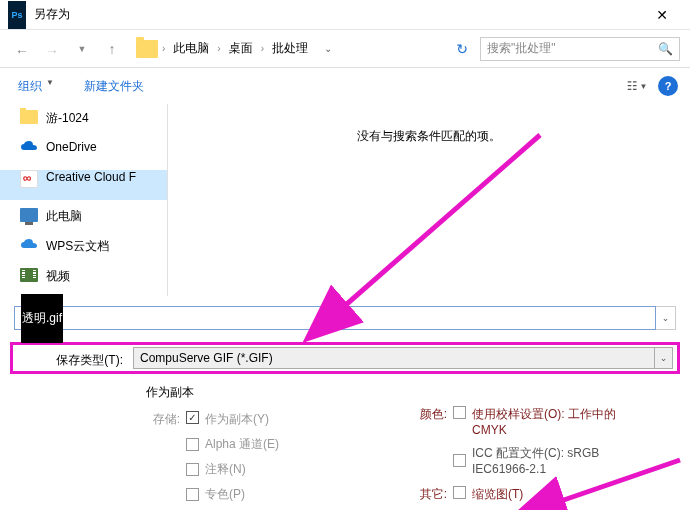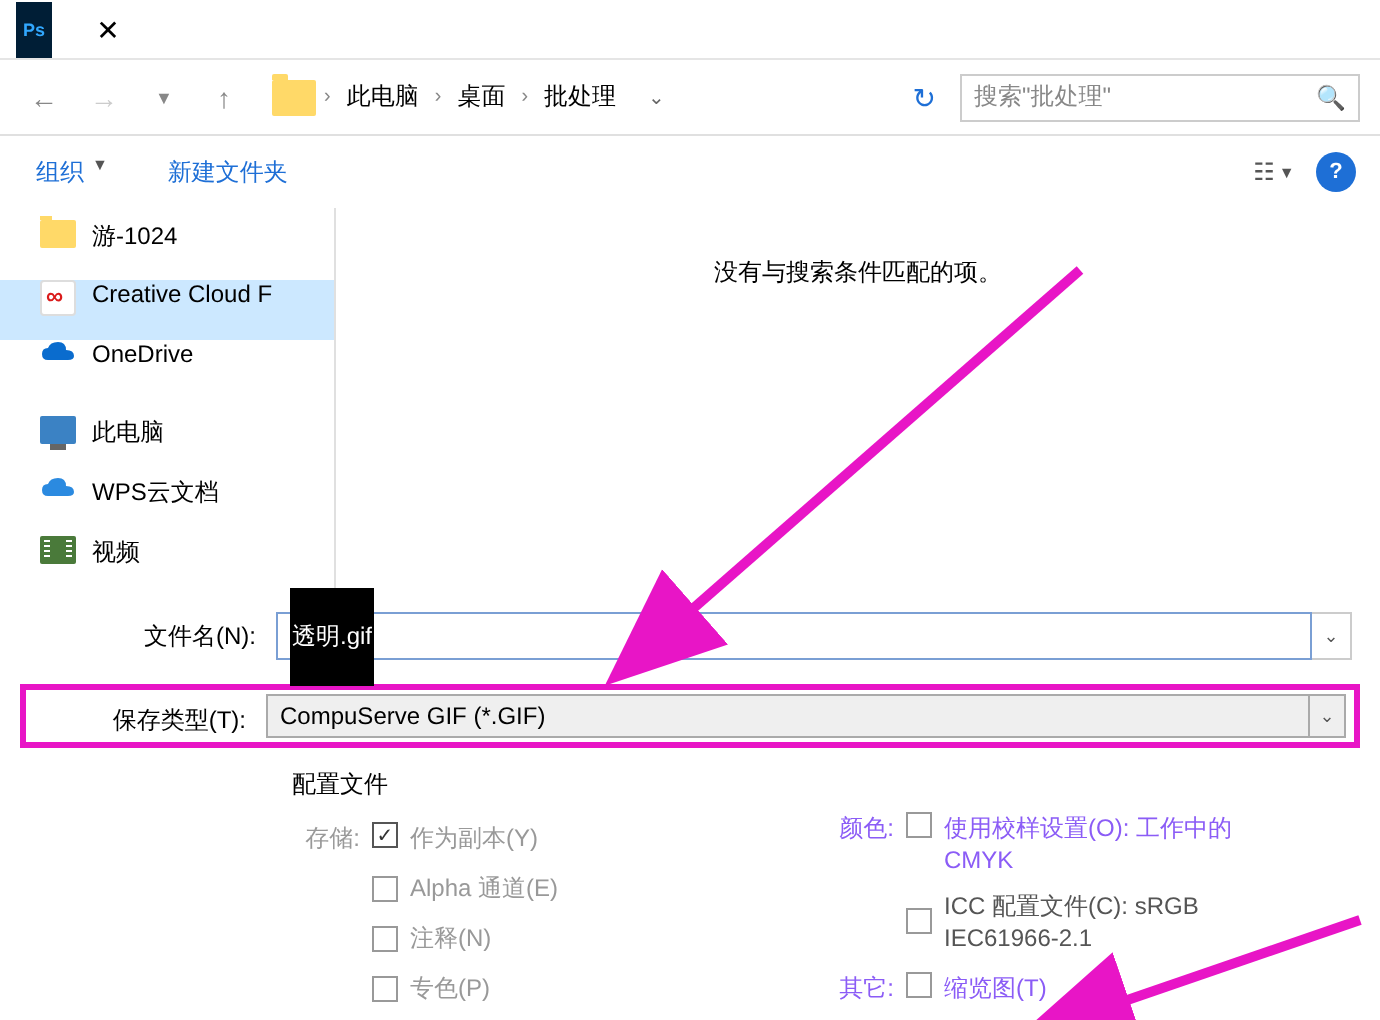--- a/index.html
+++ b/index.html
@@ -53,30 +53,31 @@
 .type-drop{width:18px;height:22px;border:1px solid #aaa;border-left:none;background:#efefef;display:flex;align-items:center;justify-content:center;font-size:9px;color:#555}
 .options{display:flex;padding-left:132px}
 .opt-col{flex:1}
 .opt-title{margin-bottom:10px}
 .opt-line{display:flex;margin-bottom:8px;color:#999}
 .opt-label{width:40px;text-align:right;padding-right:6px}
 .chk{width:13px;height:13px;border:1px solid #999;margin-right:6px;display:inline-flex;align-items:center;justify-content:center;font-size:10px;flex-shrink:0}
 .chk.on{border-color:#555;color:#333}
 .chk.on:after{content:"✓"}
 .opt-item{display:flex;align-items:center;margin-bottom:8px;padding-left:40px;color:#999}
-.opt-right .opt-line{color:#8b5cf6}
+.opt-right .opt-line{color:#7f1d1d}
 .opt-right .opt-item{color:#555;padding-left:42px}
 .arrow1{position:absolute;pointer-events:none}
 svg{overflow:visible}
 </style>
 </head>
 <body>
 
 <div class="titlebar">
   <div class="ps-icon">Ps</div>
+  <div class="title-text">另存为</div>
   <div class="close-btn">✕</div>
 </div>
 
 <div class="navbar">
   <div class="nav-arrow">←</div>
   <div class="nav-arrow" style="color:#ccc">→</div>
   <div class="nav-arrow" style="font-size:9px">▼</div>
   <div class="nav-arrow">↑</div>
   <div class="address-area">
     <div class="folder-big"></div>
@@ -106,30 +107,30 @@
     <div class="help-icon">?</div>
   </div>
 </div>
 
 <div class="main">
   <div class="sidebar">
     <div class="tree-item">
       <div class="folder-sm"></div>
       <span>游-1024</span>
     </div>
-    <div class="tree-item sel">
-      <div class="cc-icon"></div>
-      <span>Creative Cloud F</span>
-    </div>
     <div class="tree-item">
       <svg class="cloud-icon" viewBox="0 0 18 12">
           <path d="M4 10 Q1 10 1 7 Q1 4 4 4 Q5 1 9 1 Q13 1 13 5 Q17 5 17 8 Q17 10 14 10 Z" fill="#0a6cce"></path>
         </svg>
       <span>OneDrive</span>
     </div>
+    <div class="tree-item sel">
+      <div class="cc-icon"></div>
+      <span>Creative Cloud F</span>
+    </div>
     <div class="tree-item" style="margin-top:8px">
       <div class="pc-icon"></div>
       <span>此电脑</span>
     </div>
     <div class="tree-item">
       <svg class="wps-icon" viewBox="0 0 18 12">
           <path d="M4 10 Q1 10 1 7 Q1 4 4 4 Q5 1 9 1 Q13 1 13 5 Q17 5 17 8 Q17 10 14 10 Z" fill="#2b8ae0"></path>
         </svg>
       <span>WPS云文档</span>
     </div>
@@ -138,39 +139,38 @@
       <span>视频</span>
     </div>
   </div>
   <div class="content">
     <span>没有与搜索条件匹配的项。</span>
   </div>
 </div>
 
 <div class="bottom">
   <div class="field-row">
-    <div class="field-label">文件名(N):</div>
     <div class="filename-input">
         <span class="sel">透明.gif</span>
       </div>
     <div class="filename-drop">⌄</div>
   </div>
   <div class="type-row">
     <div class="type-inner">
       <div class="field-label" style="width:116px">保存类型(T):</div>
       <div class="type-select">
           <span>CompuServe GIF (*.GIF)</span>
         </div>
       <div class="type-drop">⌄</div>
     </div>
   </div>
 
   <div class="options">
     <div class="opt-col">
-      <div class="opt-title">配置文件</div>
+      <div class="opt-title">作为副本</div>
       <div class="opt-line">
         <div class="opt-label">存储:</div>
         <span class="chk on"></span>
         <span>作为副本(Y)</span>
       </div>
       <div class="opt-item">
           <span class="chk"></span>
           <span>Alpha 通道(E)</span>
         </div>
       <div class="opt-item">

